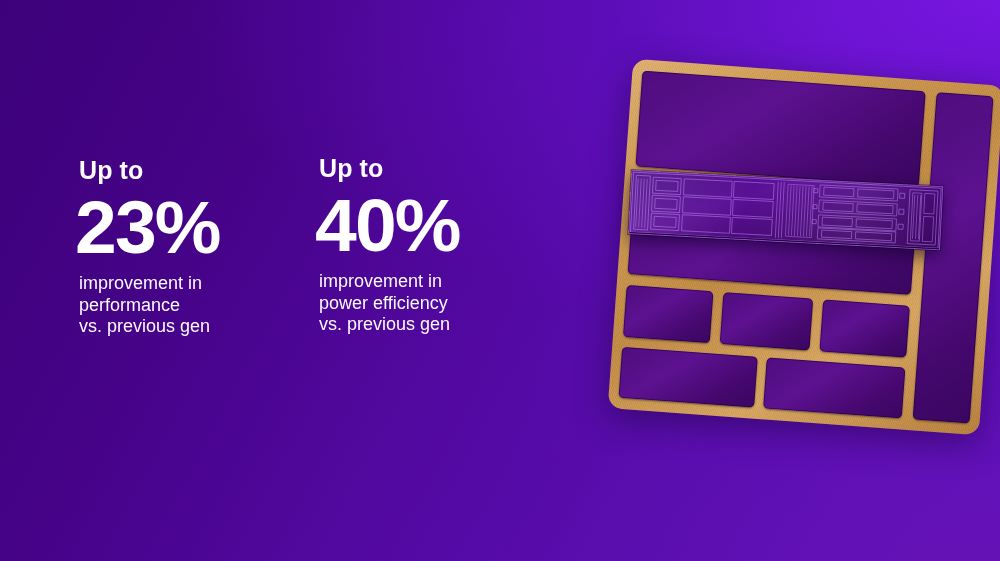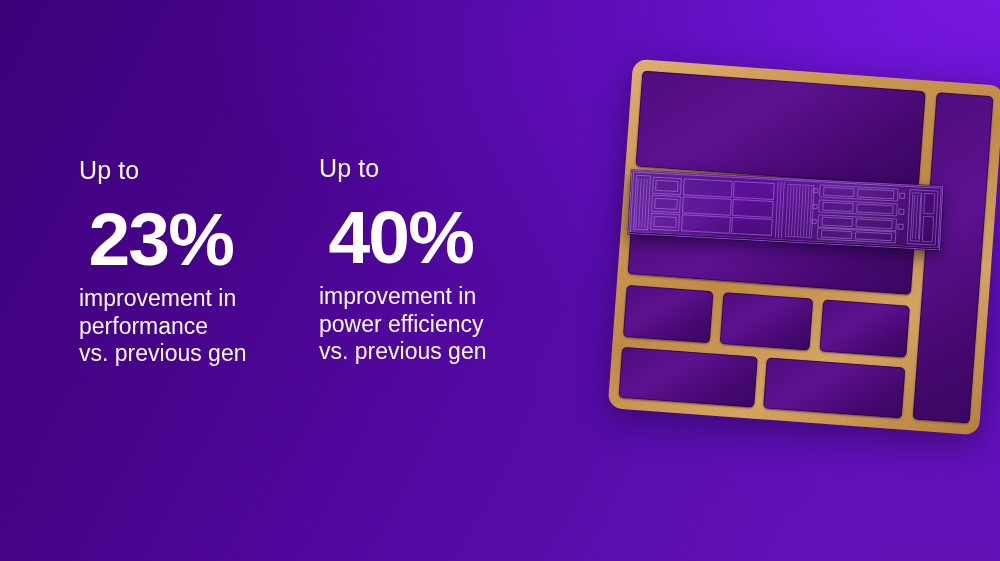--- a/index.html
+++ b/index.html
@@ -15,29 +15,29 @@
       radial-gradient(120% 95% at 100% 0%, rgba(120,22,226,0.95) 0%, rgba(104,18,206,0.55) 32%, rgba(80,10,160,0.0) 68%),
       radial-gradient(110% 100% at 98% 100%, rgba(99,18,176,0.85) 0%, rgba(80,10,155,0.35) 40%, rgba(60,2,120,0) 72%),
       linear-gradient(118deg, #3d017a 0%, #460389 26%, #51089f 48%, #5d0fb8 70%, #6a12d6 100%);
   }
   
   .stats{position:absolute;left:0;top:0;width:560px;height:561px;}
   .stat{position:absolute;color:#ffffff;}
   .stat.one{left:79px;top:158px;}
   .stat.two{left:319px;top:156px;}
   .upto{
-    font-size:25px;font-weight:400;letter-spacing:.1px;
-    line-height:1.0;margin:0 0 20px 0;color:#fdfdff;
+    font-size:25px;font-weight:700;letter-spacing:.1px;
+    line-height:1.0;margin:0 0 8px 0;color:#fdfdff;
   }
   .bignum{
     font-size:75px;font-weight:700;line-height:0.96;
-    letter-spacing:-1.8px;margin:0 0 10px -4px;color:#ffffff;text-align:center;
+    letter-spacing:-1.8px;margin:0 0 10px -4px;color:#ffffff;
   }
   .desc{
-    font-size:23px;font-weight:400;line-height:1.20;
+    font-size:18px;font-weight:400;line-height:1.20;
     letter-spacing:0px;margin:0;color:#fbfaff;white-space:pre-line;
   }
   
   .chip-wrap{
     position:absolute;left:612px;top:58px;width:400px;height:385px;
   }
   .chip{
     position:absolute;left:8px;top:14px;width:372px;height:350px;
     transform:rotate(4.2deg);
     transform-origin:50% 50%;

